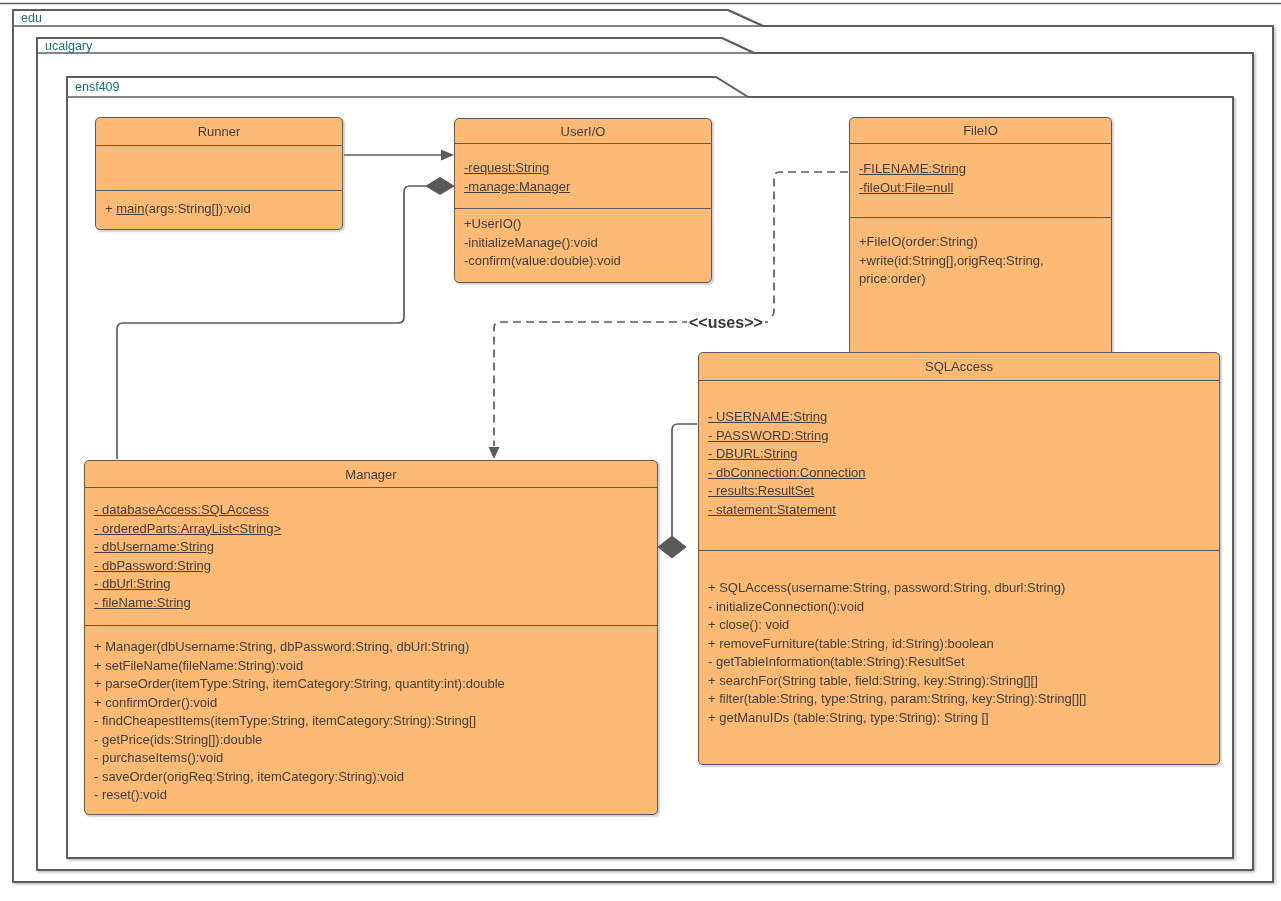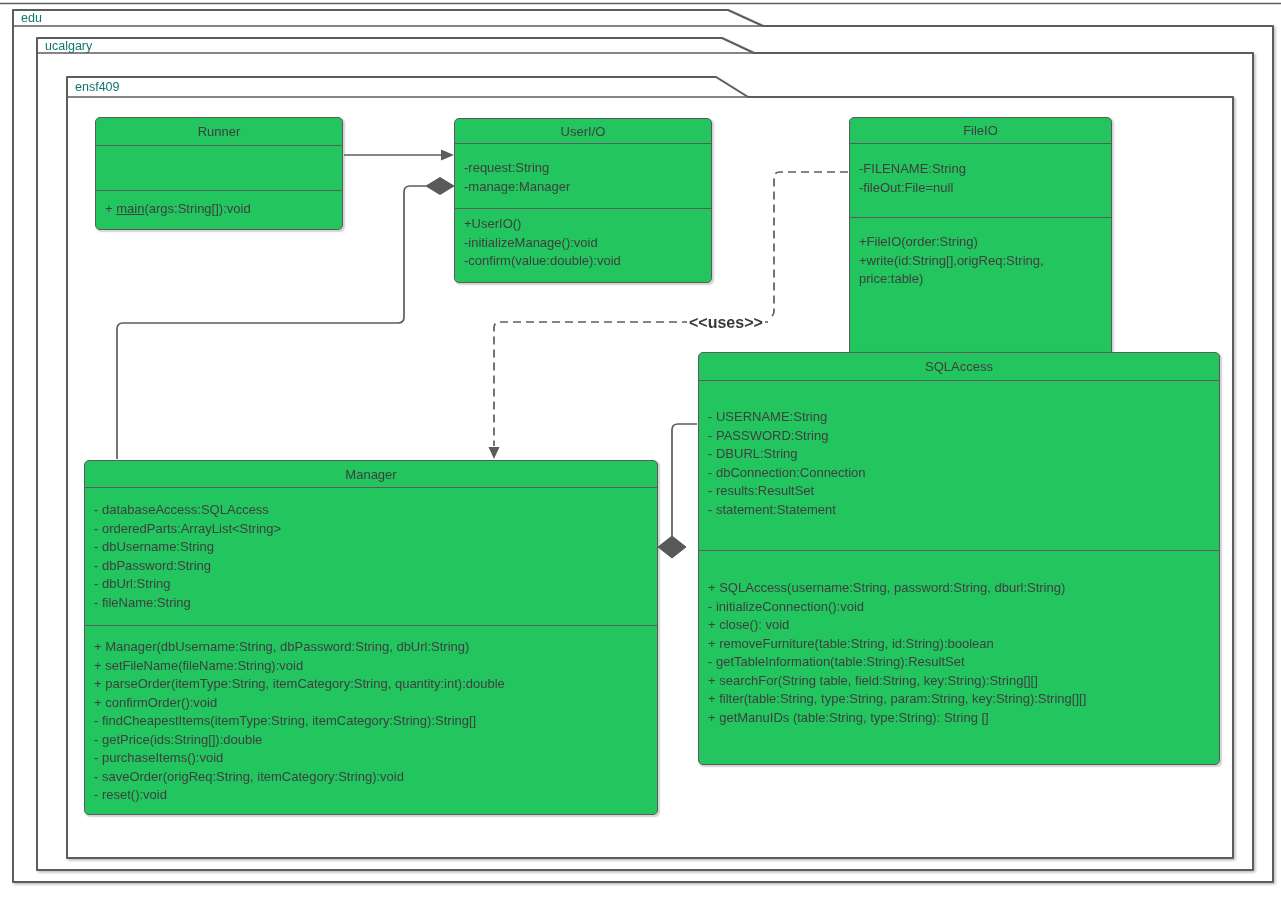--- a/index.html
+++ b/index.html
@@ -5,34 +5,34 @@
   html,body{margin:0;padding:0;background:#ffffff;}
   body{font-family:"Liberation Sans", sans-serif;}
   #canvas{position:relative;width:1281px;height:901px;background:#ffffff;overflow:hidden;}
   svg.layer{position:absolute;left:0;top:0;}
   #pkg-layer{z-index:0;}
   #conn-layer{z-index:3;pointer-events:none;}
 
   .pkg-label{position:absolute;z-index:1;font-size:12.5px;color:#0f766e;white-space:pre;}
 
   .uml-class{
-    position:absolute;z-index:2;background:#22c55e;
+    position:absolute;z-index:2;background:#fdba74;
     border:1.7px solid #5b5b5b;border-radius:5px;
     box-shadow:1.5px 1.5px 1.5px rgba(0,0,0,0.18);
     display:flex;flex-direction:column;box-sizing:border-box;
     color:#3f3f3f;
   }
   .uml-title{
     text-align:center;font-size:13px;color:#3f3f3f;
     border-bottom:1.7px solid #5b5b5b;box-sizing:border-box;
     display:flex;align-items:center;justify-content:center;
     flex:0 0 auto;
   }
   .uml-section{box-sizing:border-box;padding-left:9px;padding-right:4px;overflow:hidden;}
-  .uml-attrs{border-bottom:1.7px solid #5b5b5b;flex:0 0 auto;}
+  .uml-attrs{border-bottom:1.7px solid #5b5b5b;flex:0 0 auto;text-decoration:underline;}
   .uml-methods{flex:1 1 auto;}
   .member-line{height:18.5px;line-height:18.5px;font-size:13px;white-space:pre;color:#3f3f3f;}
   .static-underline{text-decoration:underline;}
 
   .uses-label{
     position:absolute;z-index:4;background:#ffffff;
     font-size:16px;font-weight:bold;color:#3a3a3a;
     padding:0 2px;white-space:pre;
   }
 </style>
@@ -93,21 +93,21 @@
 
   <div class="uml-class" style="left:849px;top:117px;width:263px;height:242px;">
     <div class="uml-title" style="height:26px;">FileIO</div>
     <div class="uml-section uml-attrs" style="height:74px;padding-top:16px;">
         <div class="member-line">-FILENAME:String</div>
         <div class="member-line">-fileOut:File=null</div>
       </div>
     <div class="uml-section uml-methods" style="padding-top:15px;">
         <div class="member-line">+FileIO(order:String)</div>
         <div class="member-line">+write(id:String[],origReq:String,</div>
-        <div class="member-line">price:table)</div>
+        <div class="member-line">price:order)</div>
       </div>
   </div>
 
   <div class="uml-class" style="left:84px;top:460px;width:574px;height:355px;">
     <div class="uml-title" style="height:27px;">Manager</div>
     <div class="uml-section uml-attrs" style="height:138px;padding-top:13px;">
         <div class="member-line">- databaseAccess:SQLAccess</div>
         <div class="member-line">- orderedParts:ArrayList&lt;String&gt;</div>
         <div class="member-line">- dbUsername:String</div>
         <div class="member-line">- dbPassword:String</div>

